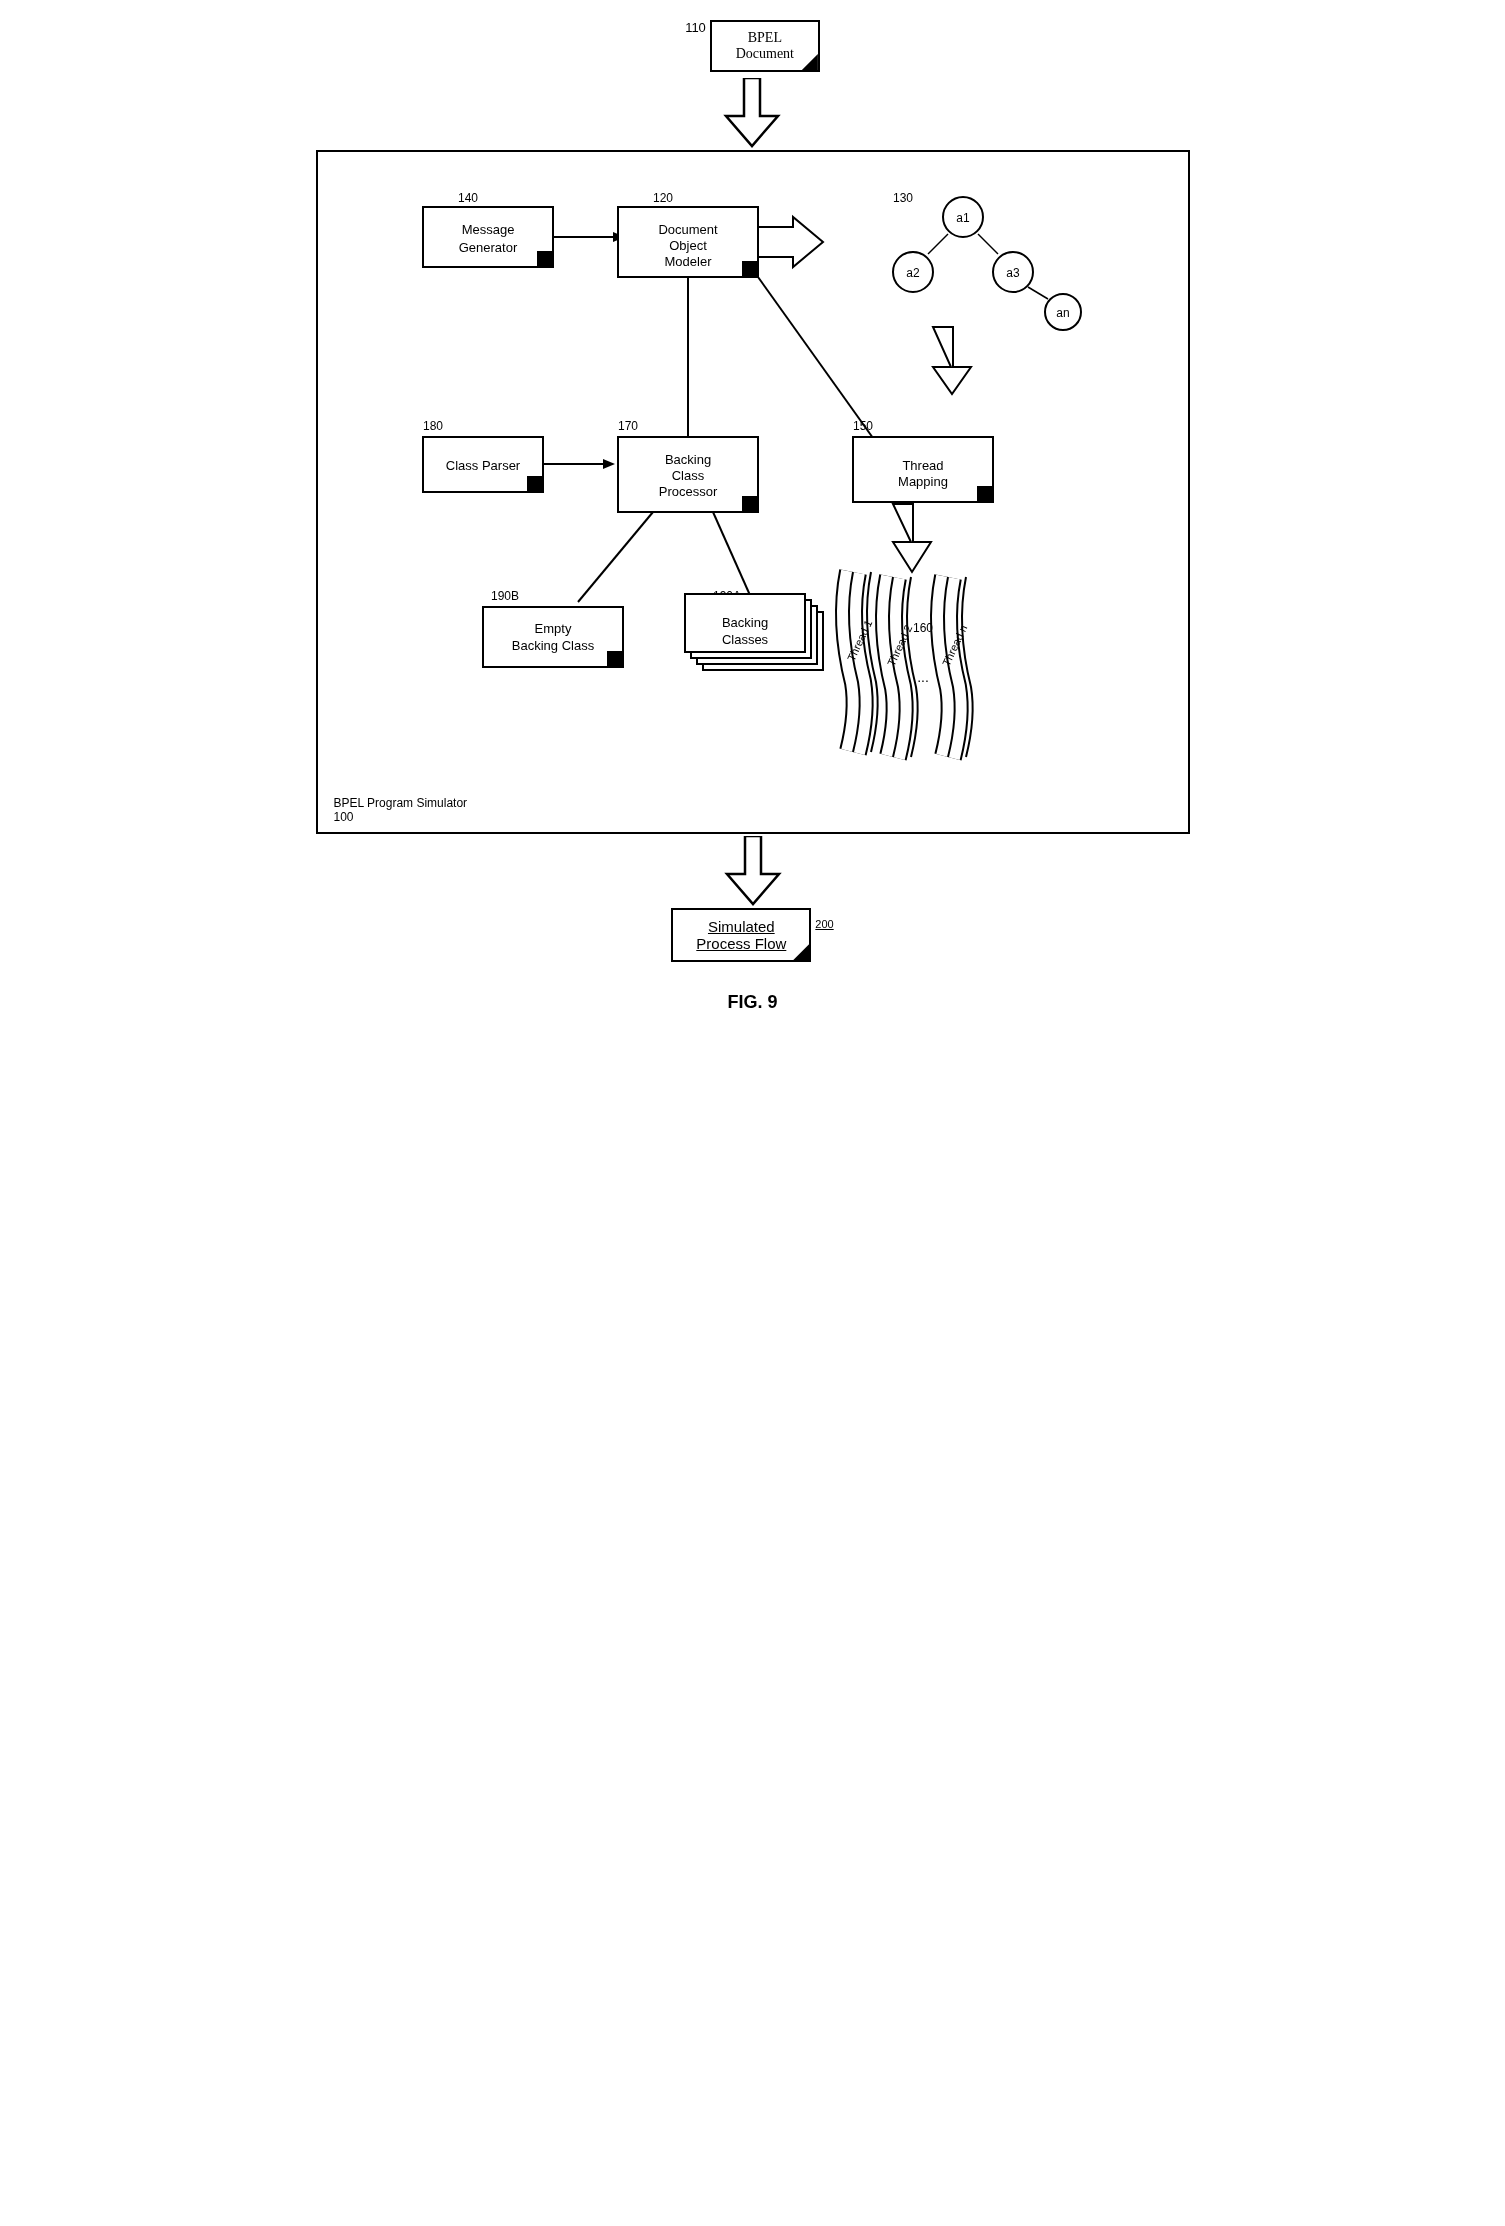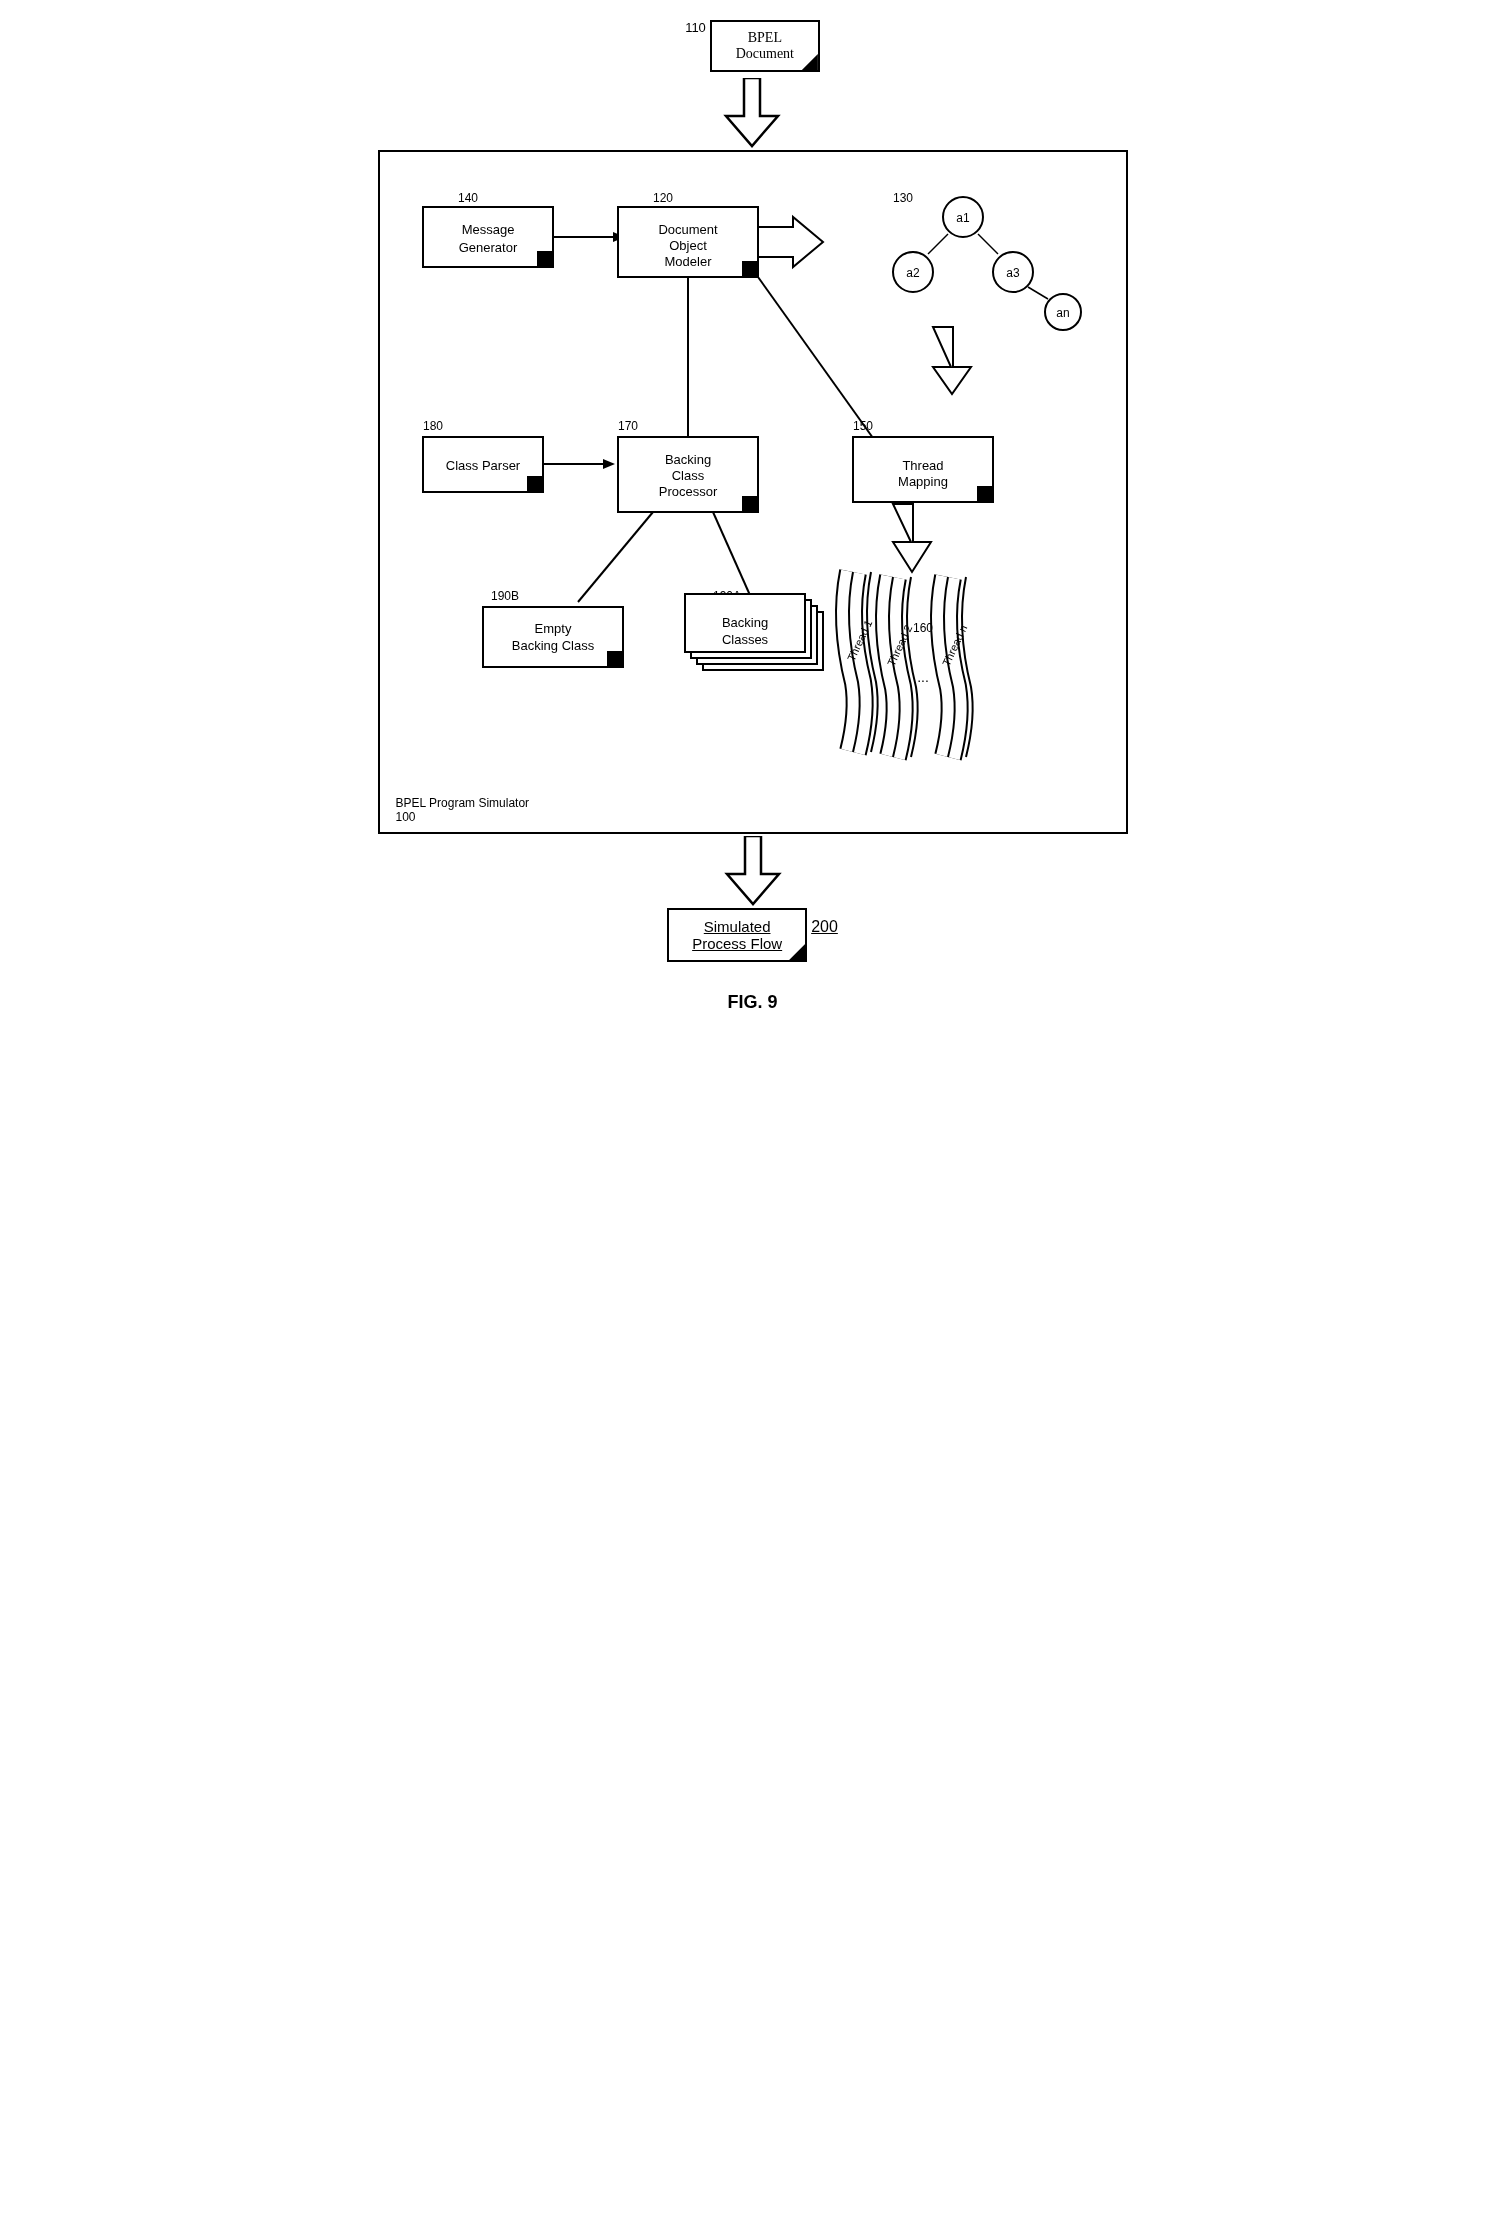--- a/index.html
+++ b/index.html
@@ -5,21 +5,21 @@
     * { box-sizing: border-box; margin: 0; padding: 0; }
     body {
       background: #fff;
       font-family: Arial, sans-serif;
       display: flex;
       justify-content: center;
       align-items: flex-start;
       padding: 20px;
     }
     .page-container {
-      width: 750px;
+      width: 874px;
       display: flex;
       flex-direction: column;
       align-items: center;
     }
 
     
     .top-section {
       display: flex;
       flex-direction: column;
       align-items: center;
@@ -264,19 +264,19 @@
   <svg class="hollow-arrow" width="60" height="70" viewBox="0 0 60 70">
     <polygon points="22,0 38,0 38,38 56,38 30,68 4,38 22,38" fill="white" stroke="black" stroke-width="2.5"></polygon>
   </svg>
 
   <div class="bottom-section">
     <div style="display:flex; align-items:flex-start; gap:4px;">
       <div class="sim-process-box">
         <span>Simulated</span><br>
         <span>Process Flow</span>
       </div>
-      <span class="label-200" style="margin-top:10px; font-size:16px;">200</span>
+      <span class="label-200" style="margin-top:10px; font-size:11px;">200</span>
     </div>
   </div>
 
   <div class="fig-label" style="margin-top:30px;">FIG. 9</div>
 
 </div>
 
 </body></html>

